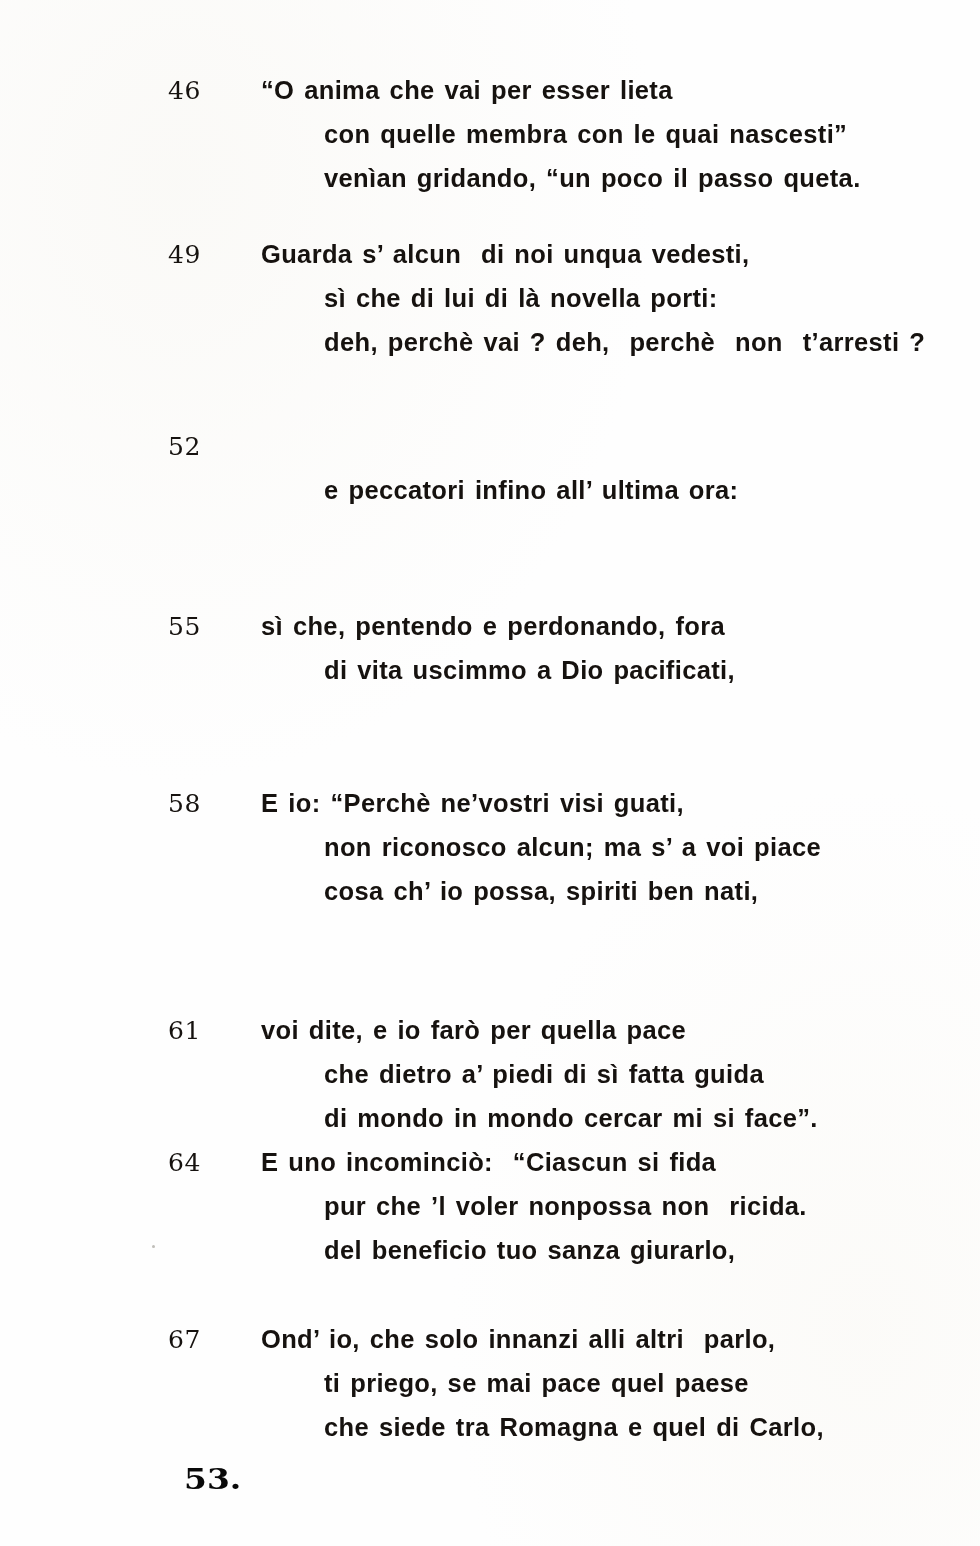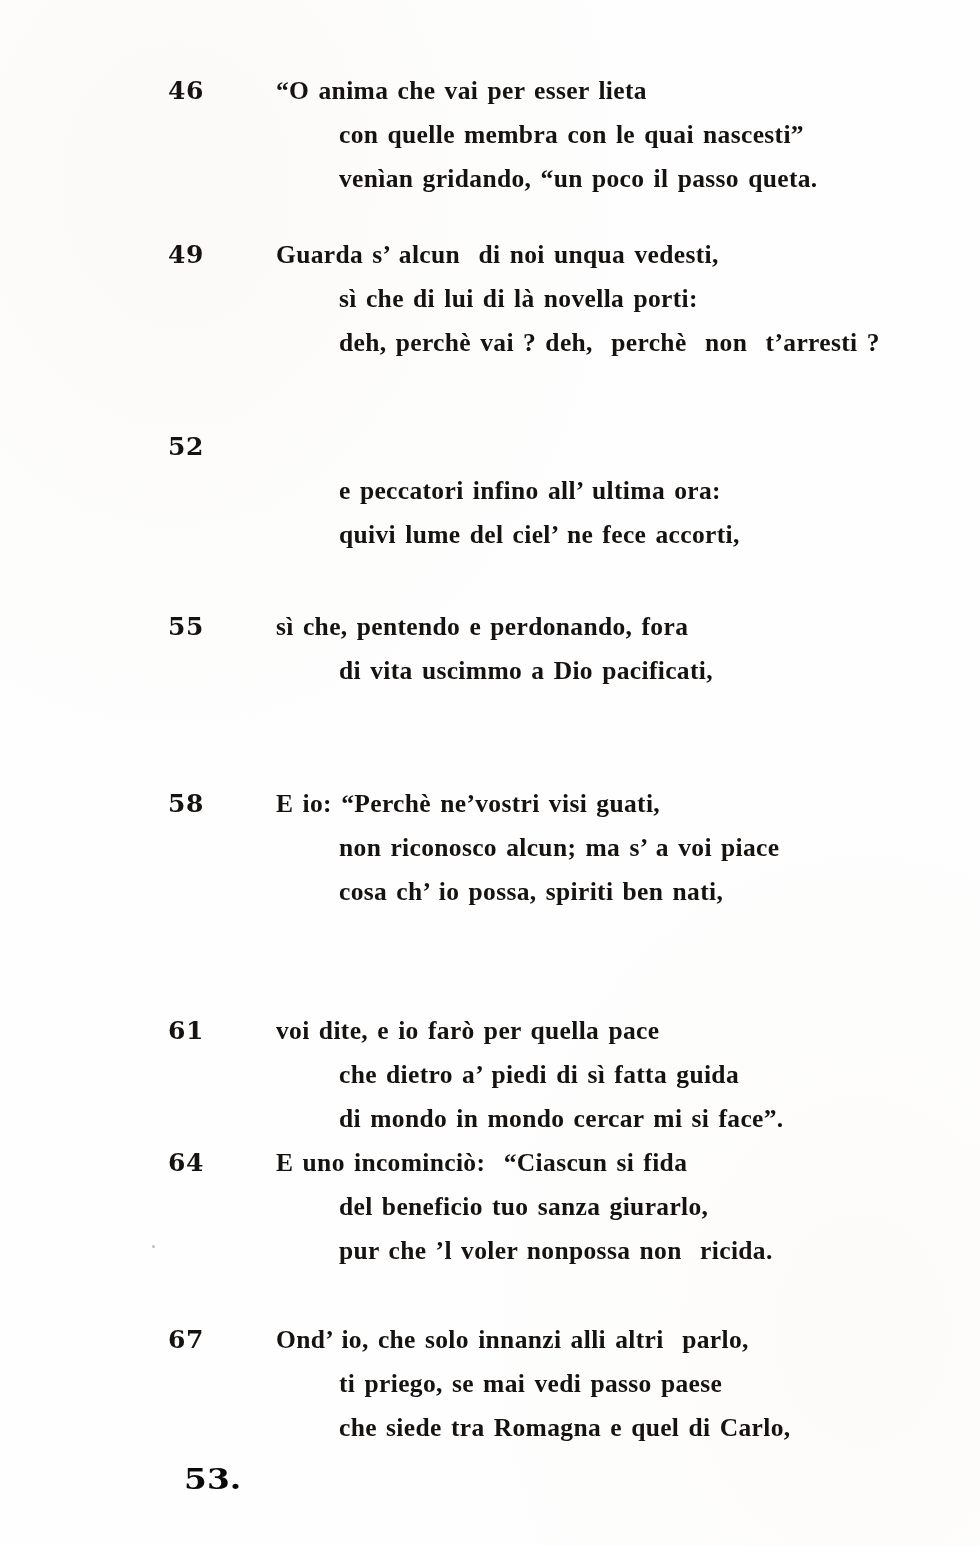--- a/index.html
+++ b/index.html
@@ -55,37 +55,36 @@
     white-space: pre;
   }
 
   .line-number {
     position: absolute;
     left: 168px;
     top: 0;
     width: 44px;
     text-align: left;
     font-family: "DejaVu Serif", "Liberation Serif", serif;
-    font-weight: 700;
+    font-weight: 400;
     font-size: 25px;
     letter-spacing: 0.5px;
     color: #16120f;
   }
 
   .verse-text {
     position: absolute;
     top: 0;
-    font-family: Liberation Serif, serif;
+    font-family: Liberation Sans, sans-serif;
     font-weight: 700;
     font-size: 25.5px;
     letter-spacing: 0.35px;
     word-spacing: 2.5px;
     color: #16120f;
     text-rendering: optimizeLegibility;
-    margin-left: 15px;
   }
 
   .verse-line.first  .verse-text { left: 261px; }
   .verse-line.indent .verse-text { left: 324px; }
 
   
   .signature-mark {
     position: absolute;
     left: 184px;
     top: 1464px;
@@ -145,23 +144,20 @@
       </div>
     </div>
 
     <div class="tercet" style="top:432px">
       <div class="verse-line first">
         <span class="line-number">52</span>
       </div>
       <div class="verse-line indent">
         <span class="verse-text">e peccatori infino all’ ultima ora:</span>
       </div>
-      <div class="verse-line indent">
-        <span class="verse-text">quivi lume del ciel’ ne fece accorti,</span>
-      </div>
     </div>
 
     <div class="tercet" style="top:612px">
       <div class="verse-line first">
         <span class="line-number">55</span>
         <span class="verse-text">sì che, pentendo e perdonando, fora</span>
       </div>
       <div class="verse-line indent">
         <span class="verse-text">di vita uscimmo a Dio pacificati,</span>
       </div>
@@ -192,34 +188,34 @@
         <span class="verse-text">di mondo in mondo cercar mi si face”.</span>
       </div>
     </div>
 
     <div class="tercet" style="top:1148px">
       <div class="verse-line first">
         <span class="line-number">64</span>
         <span class="verse-text">E uno incominciò:  “Ciascun si fida</span>
       </div>
       <div class="verse-line indent">
+        <span class="verse-text">pur che ’l voler nonpossa non  ricida.</span>
+      </div>
+      <div class="verse-line indent">
         <span class="verse-text">del beneficio tuo sanza giurarlo,</span>
-      </div>
-      <div class="verse-line indent">
-        <span class="verse-text">pur che ’l voler nonpossa non  ricida.</span>
       </div>
     </div>
 
     <div class="tercet" style="top:1325px">
       <div class="verse-line first">
         <span class="line-number">67</span>
         <span class="verse-text">Ond’ io, che solo innanzi alli altri  parlo,</span>
       </div>
       <div class="verse-line indent">
-        <span class="verse-text">ti priego, se mai vedi passo paese</span>
+        <span class="verse-text">ti priego, se mai pace quel paese</span>
       </div>
       <div class="verse-line indent">
         <span class="verse-text">che siede tra Romagna e quel di Carlo,</span>
       </div>
     </div>
 
   </div>
 
   <div class="margin-speck"></div>
 

